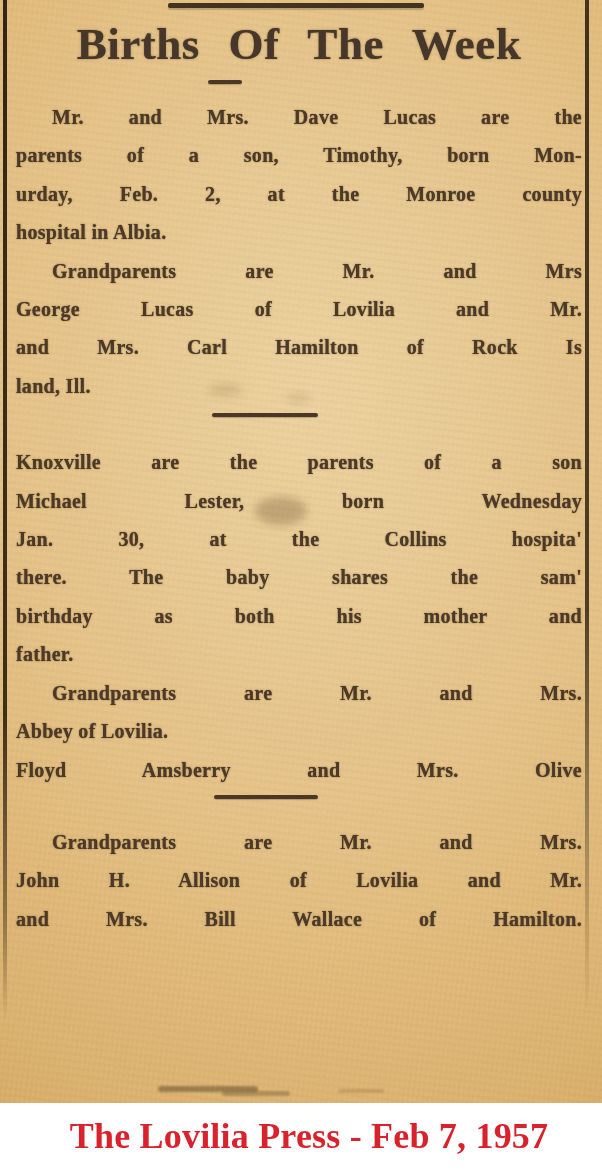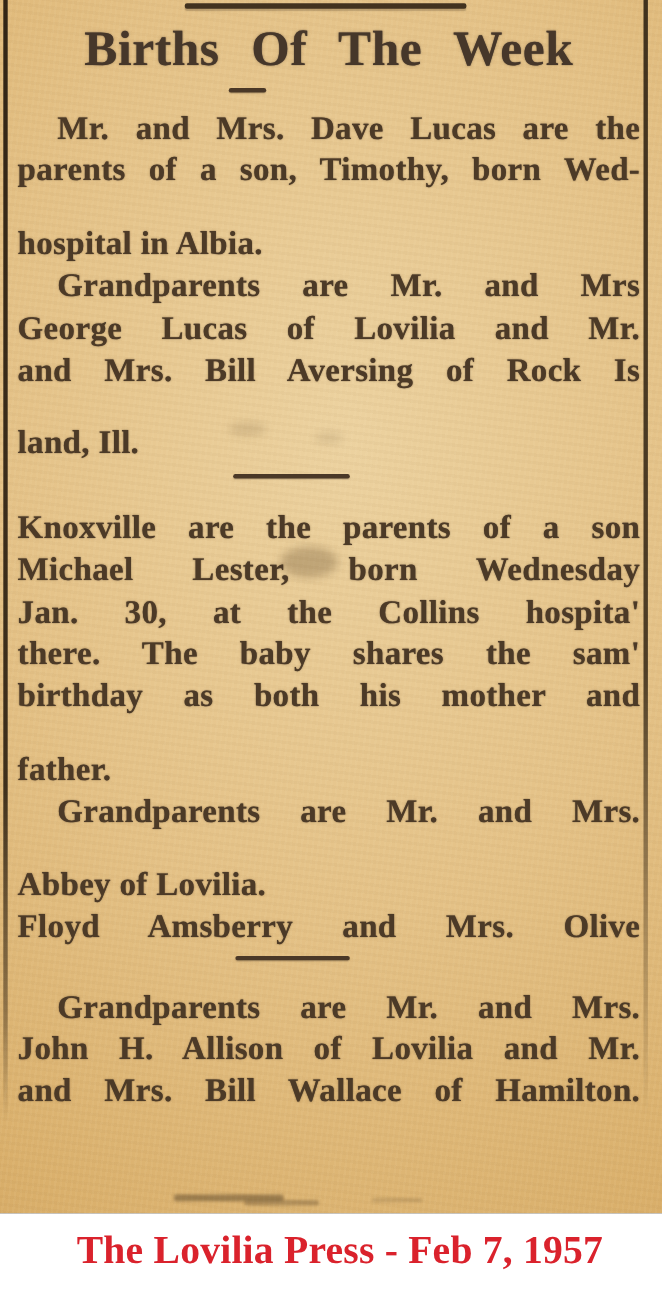--- a/index.html
+++ b/index.html
@@ -69,32 +69,32 @@
   }
 
   .divider { height: 4px; background: #4a3827; border-radius: 2px; filter: blur(.45px);
              box-shadow: 0 1px 1px rgba(74,56,39,.3); }
   .divider.under-headline { width: 34px;  margin: 12px 0 14px 192px; }
   .divider.mid-1          { width: 106px; margin: 8px 0 26px 196px; }
   .divider.mid-2          { width: 104px; margin: 6px 0 24px 198px; }
 
   .paragraph { margin: 0; }
   .ln {
-    font-size: 30px;
+    font-size: 20px;
     line-height: 38.4px;
     font-weight: bold;
     letter-spacing: .3px;
     color: #4c3a27;
     text-align: justify;
     text-align-last: justify;
     text-shadow: 0 0 1px rgba(76,58,39,.85), 0 0 2.5px rgba(76,58,39,.22);
     white-space: nowrap;
   }
   .ln.first { padding-left: 36px; }
-  .ln.end   { text-align: left; text-align-last: left; margin-top: 28px; }
+  .ln.end   { text-align: left; text-align-last: left; }
 
   
   .smudge { position: absolute; background: rgba(60,42,22,.4); filter: blur(1.3px); border-radius: 3px; }
   .smudge.b1 { left: 158px; top: 1086px; width: 100px; height: 6px; }
   .smudge.b2 { left: 222px; top: 1091px; width: 68px;  height: 5px; opacity: .7; }
   .smudge.b3 { left: 338px; top: 1089px; width: 46px;  height: 4px; opacity: .4; }
   .stain { position: absolute; border-radius: 50%; filter: blur(4px); background: rgba(72,50,24,.26); }
   .stain.s1 { left: 255px; top: 497px; width: 52px; height: 28px; }
   .stain.s2 { left: 208px; top: 384px; width: 34px; height: 12px; opacity: .55; }
   .stain.s3 { left: 286px; top: 393px; width: 26px; height: 10px; opacity: .45; }
@@ -127,28 +127,29 @@
     <div class="rule-top"></div>
     <div class="rule-left"></div>
     <div class="rule-right"></div>
 
     <div class="content">
       <h1 class="headline">Births Of The Week</h1>
       <div class="divider under-headline"></div>
 
       <div class="paragraph">
         <div class="ln first">Mr. and Mrs. Dave Lucas are the</div>
-        <div class="ln">parents of a son, Timothy, born Wed-</div>
+        <div class="ln">parents of a son, Timothy, born Mon-</div>
+        <div class="ln">urday, Feb. 2, at the Monroe county</div>
         <div class="ln end">hospital in Albia.</div>
       </div>
 
       <div class="paragraph">
         <div class="ln first">Grandparents are Mr. and Mrs</div>
         <div class="ln">George Lucas of Lovilia and Mr.</div>
-        <div class="ln">and Mrs. Bill Aversing of Rock Is</div>
+        <div class="ln">and Mrs. Carl Hamilton of Rock Is</div>
         <div class="ln end">land, Ill.</div>
       </div>
 
       <div class="divider mid-1"></div>
 
       <div class="paragraph">
         <div class="ln">Knoxville are the parents of a son</div>
         <div class="ln">Michael Lester, born Wednesday</div>
         <div class="ln">Jan. 30, at the Collins hospita'</div>
         <div class="ln">there. The baby shares the sam'</div>

